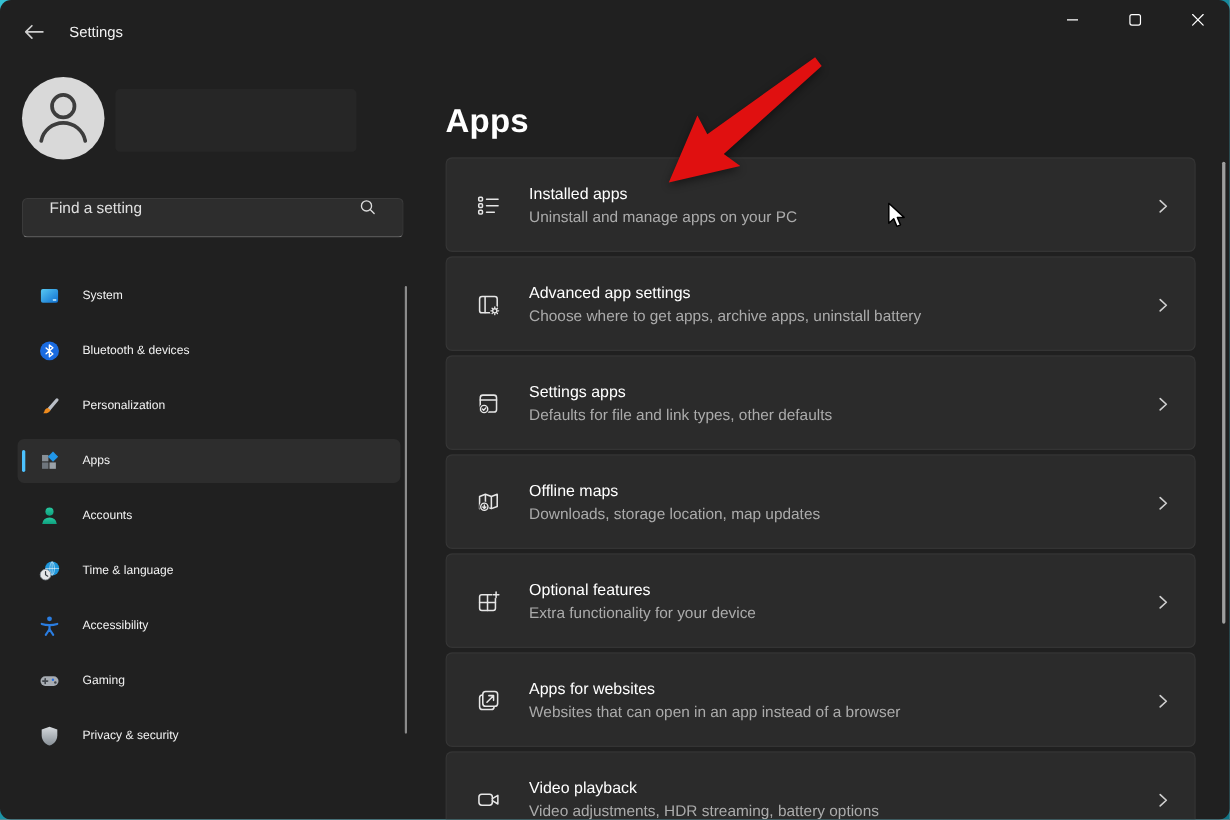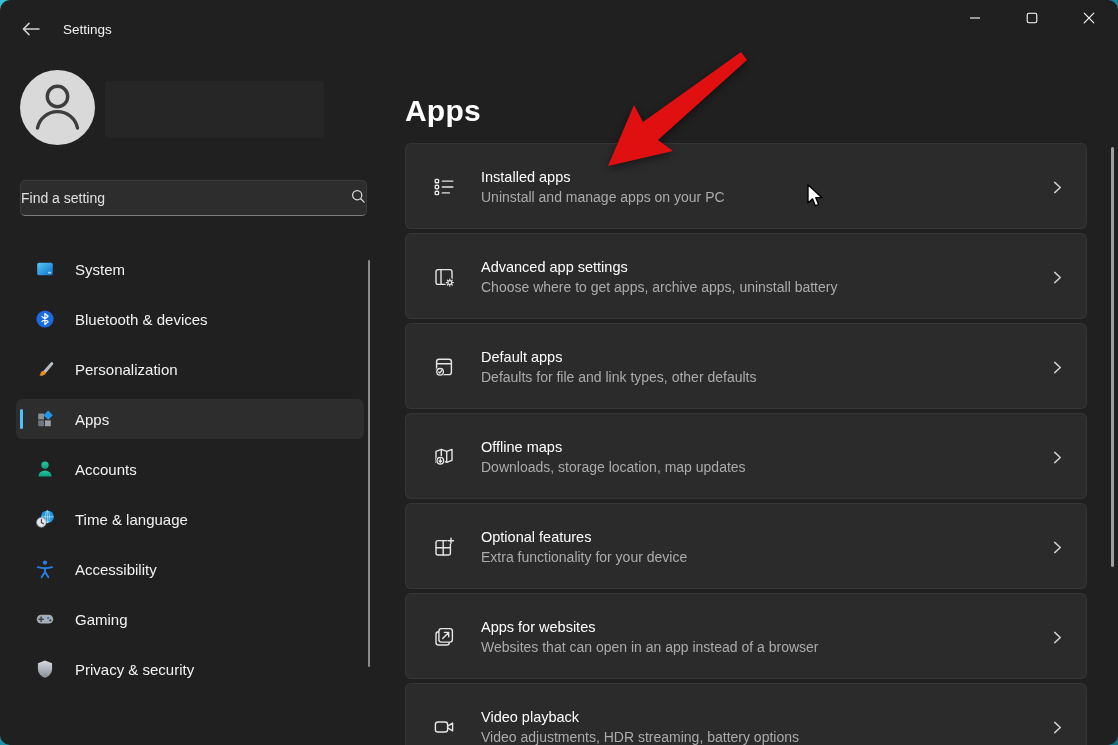--- a/index.html
+++ b/index.html
@@ -35,36 +35,36 @@
     position:absolute;left:20px;top:70px;width:75px;height:75px;border-radius:50%;
     background:#d9d9d9;display:flex;align-items:center;justify-content:center;overflow:hidden;
   }
   .name-redacted{
     position:absolute;left:105px;top:81px;width:219px;height:57px;
     background:#262626;border-radius:4px;
   }
   .searchbox{
     position:absolute;left:20px;top:180px;width:347px;height:36px;box-sizing:border-box;
     background:#2d2d2d;border:1px solid #3a3a3a;border-bottom-color:#7d7d7d;border-radius:5px;
-    display:flex;align-items:center;padding:0 0;cursor:text;
+    display:flex;align-items:flex-start;padding:0 24px;cursor:text;
   }
   .search-placeholder{flex:1;font-size:14px;color:#e0e0e0;}
   .nav{position:absolute;left:16px;top:249px;width:348px;}
   .nav-item{
     position:relative;height:40px;margin-bottom:10px;border-radius:6px;
     display:flex;align-items:center;padding-left:19px;box-sizing:border-box;cursor:pointer;
   }
   .nav-item.selected{background:#2d2d2d;}
   .accent-pill{
     display:none;position:absolute;left:4px;top:10px;width:3px;height:20px;border-radius:2px;
   }
   .nav-item.selected .accent-pill{display:block;}
   .nav-icon{width:20px;height:20px;flex:0 0 20px;}
   .nav-icon svg{width:20px;height:20px;display:block;}
-  .nav-label{margin-left:20px;font-size:15px;color:#f2f2f2;white-space:nowrap;}
+  .nav-label{margin-left:20px;font-size:11px;color:#f2f2f2;white-space:nowrap;}
   .sidebar-scrollbar{
     position:absolute;left:368px;top:260px;width:2px;height:407px;
     background:#8b8b8b;border-radius:1px;cursor:pointer;
   }
   
   .page-heading{
     position:absolute;left:405px;top:74px;font-size:30px;font-weight:700;color:#ffffff;
     letter-spacing:0.2px;
   }
   .cards{position:absolute;left:405px;top:143px;width:682px;}
@@ -317,21 +317,21 @@
               <path d="M4.6 8.7 H19.4"></path>
             </g>
             <circle cx="8.1" cy="16.8" r="4.7" fill="#2b2b2b"></circle>
             <g stroke="#e6e6e6" stroke-width="1.3" fill="none" stroke-linecap="round" stroke-linejoin="round">
               <circle cx="8.1" cy="16.8" r="3.3"></circle>
               <path d="M6.6 16.9 l1.1 1.1 l2 -2.2"></path>
             </g>
           </svg>
         </span>
     <div class="card-text">
-      <div class="card-title">Default apps</div>
+      <div class="card-title">Settings apps</div>
       <div class="card-subtitle">Defaults for file and link types, other defaults</div>
     </div>
     <span class="chevron">
       <svg viewBox="0 0 14 14" width="13" height="13">
             <path d="M4 1.5 L10 7 L4 12.5" stroke="#cfcfcf" stroke-width="1.6" fill="none" stroke-linecap="round" stroke-linejoin="round"></path>
           </svg>
     </span>
   </div>
       <div class="card">
     <span class="card-icon">

